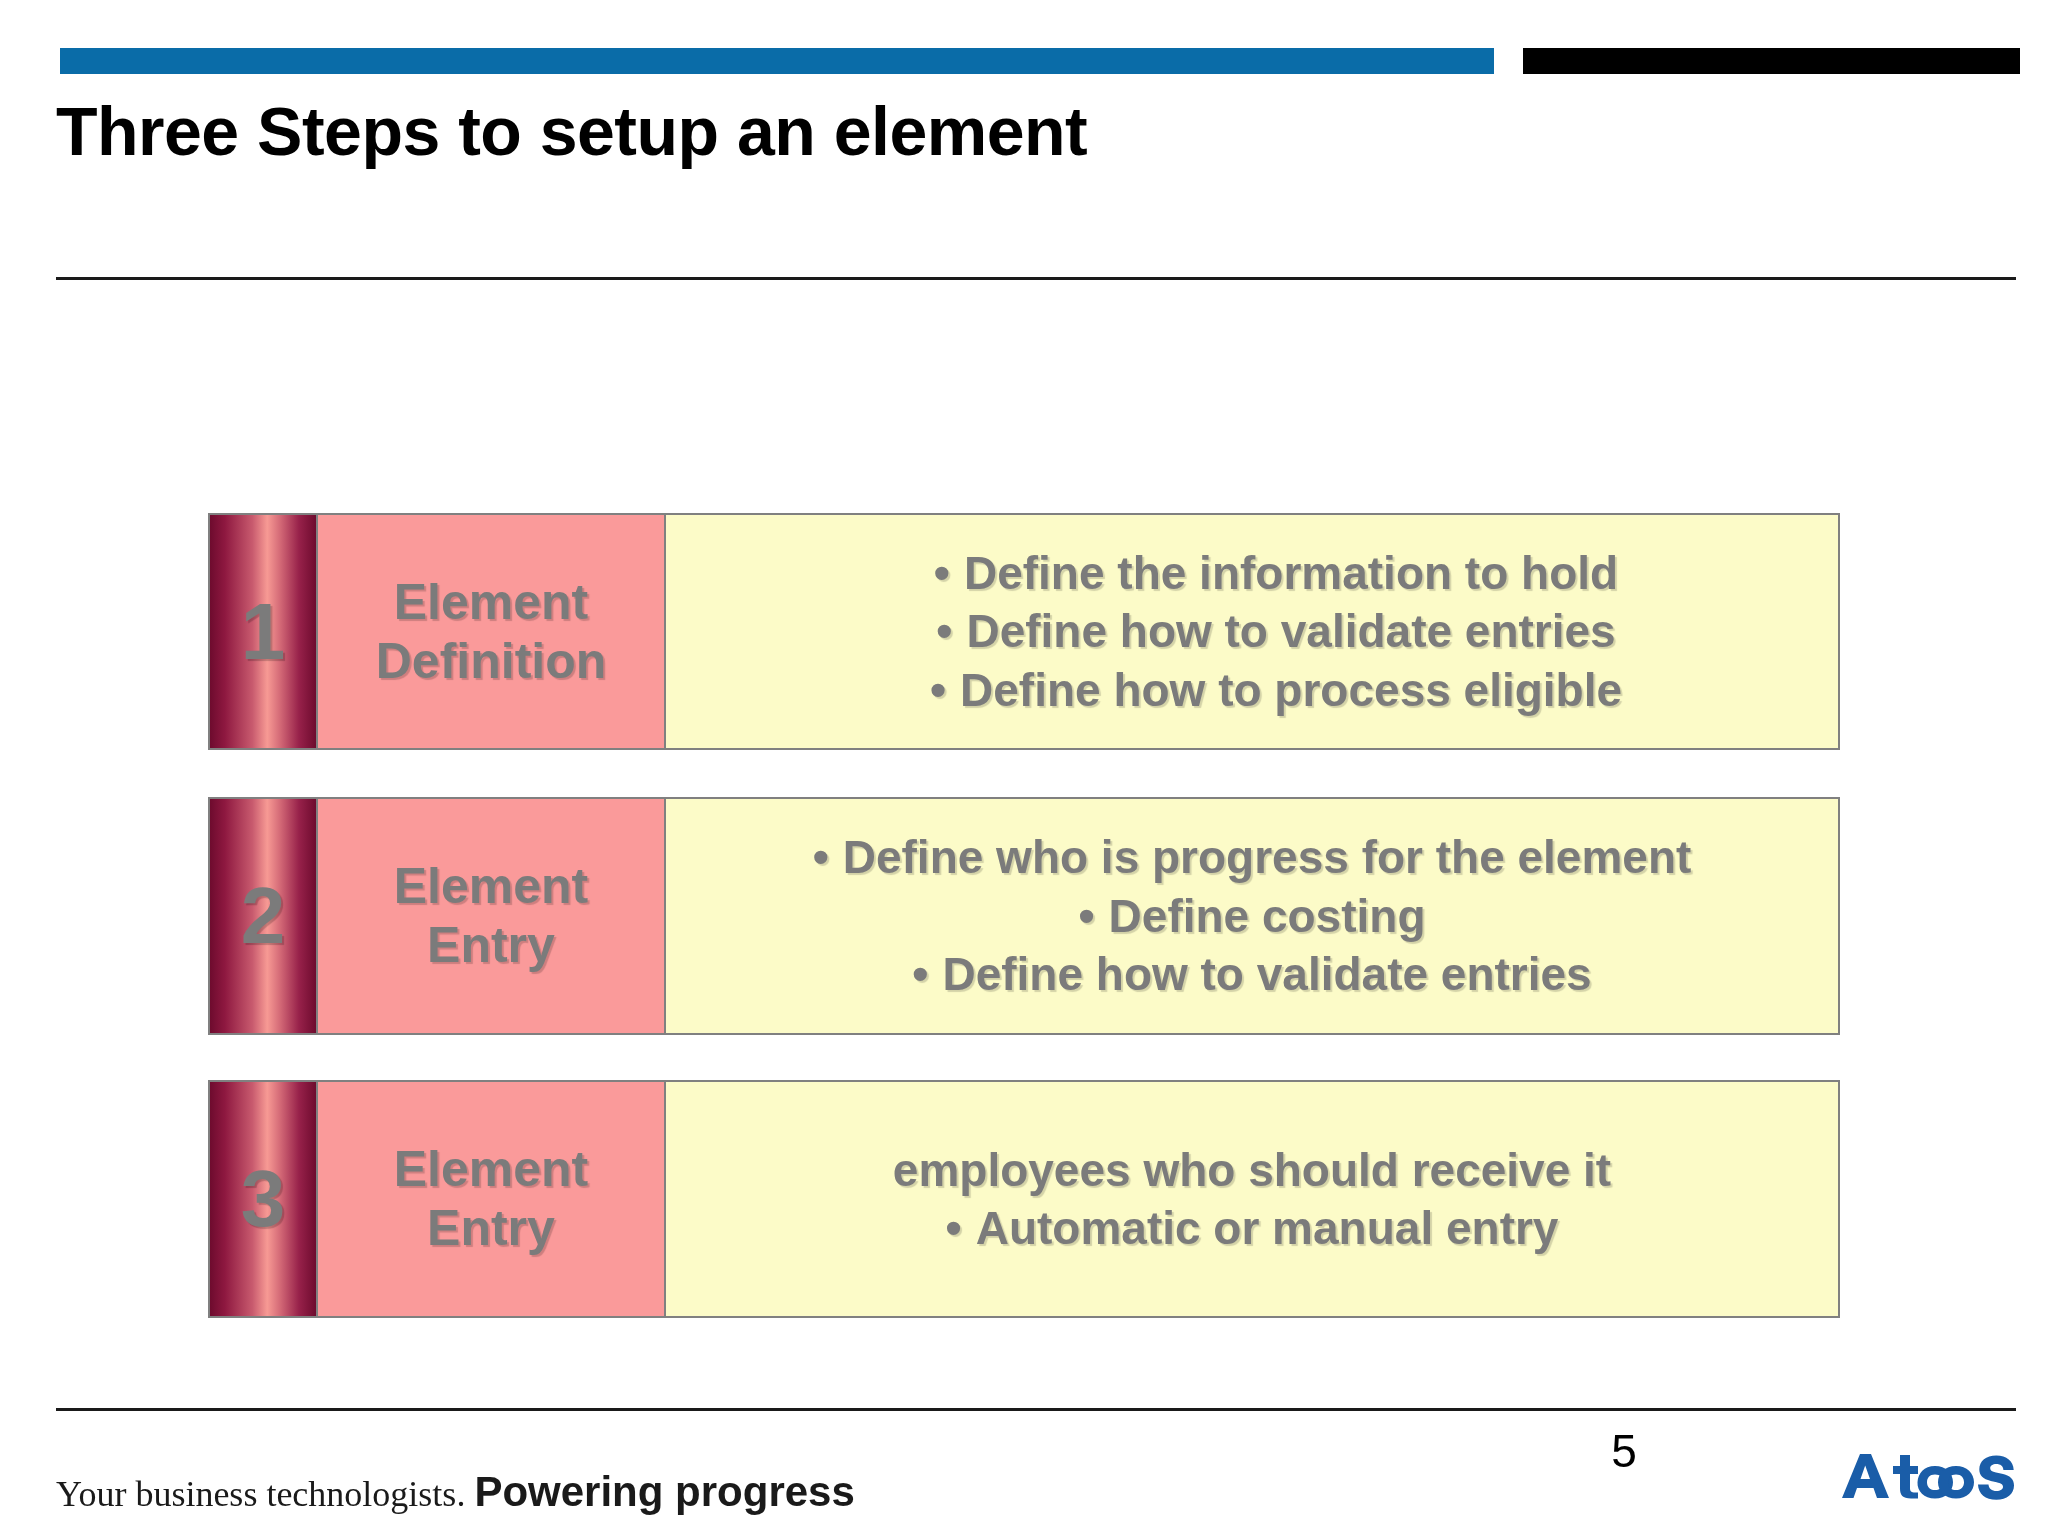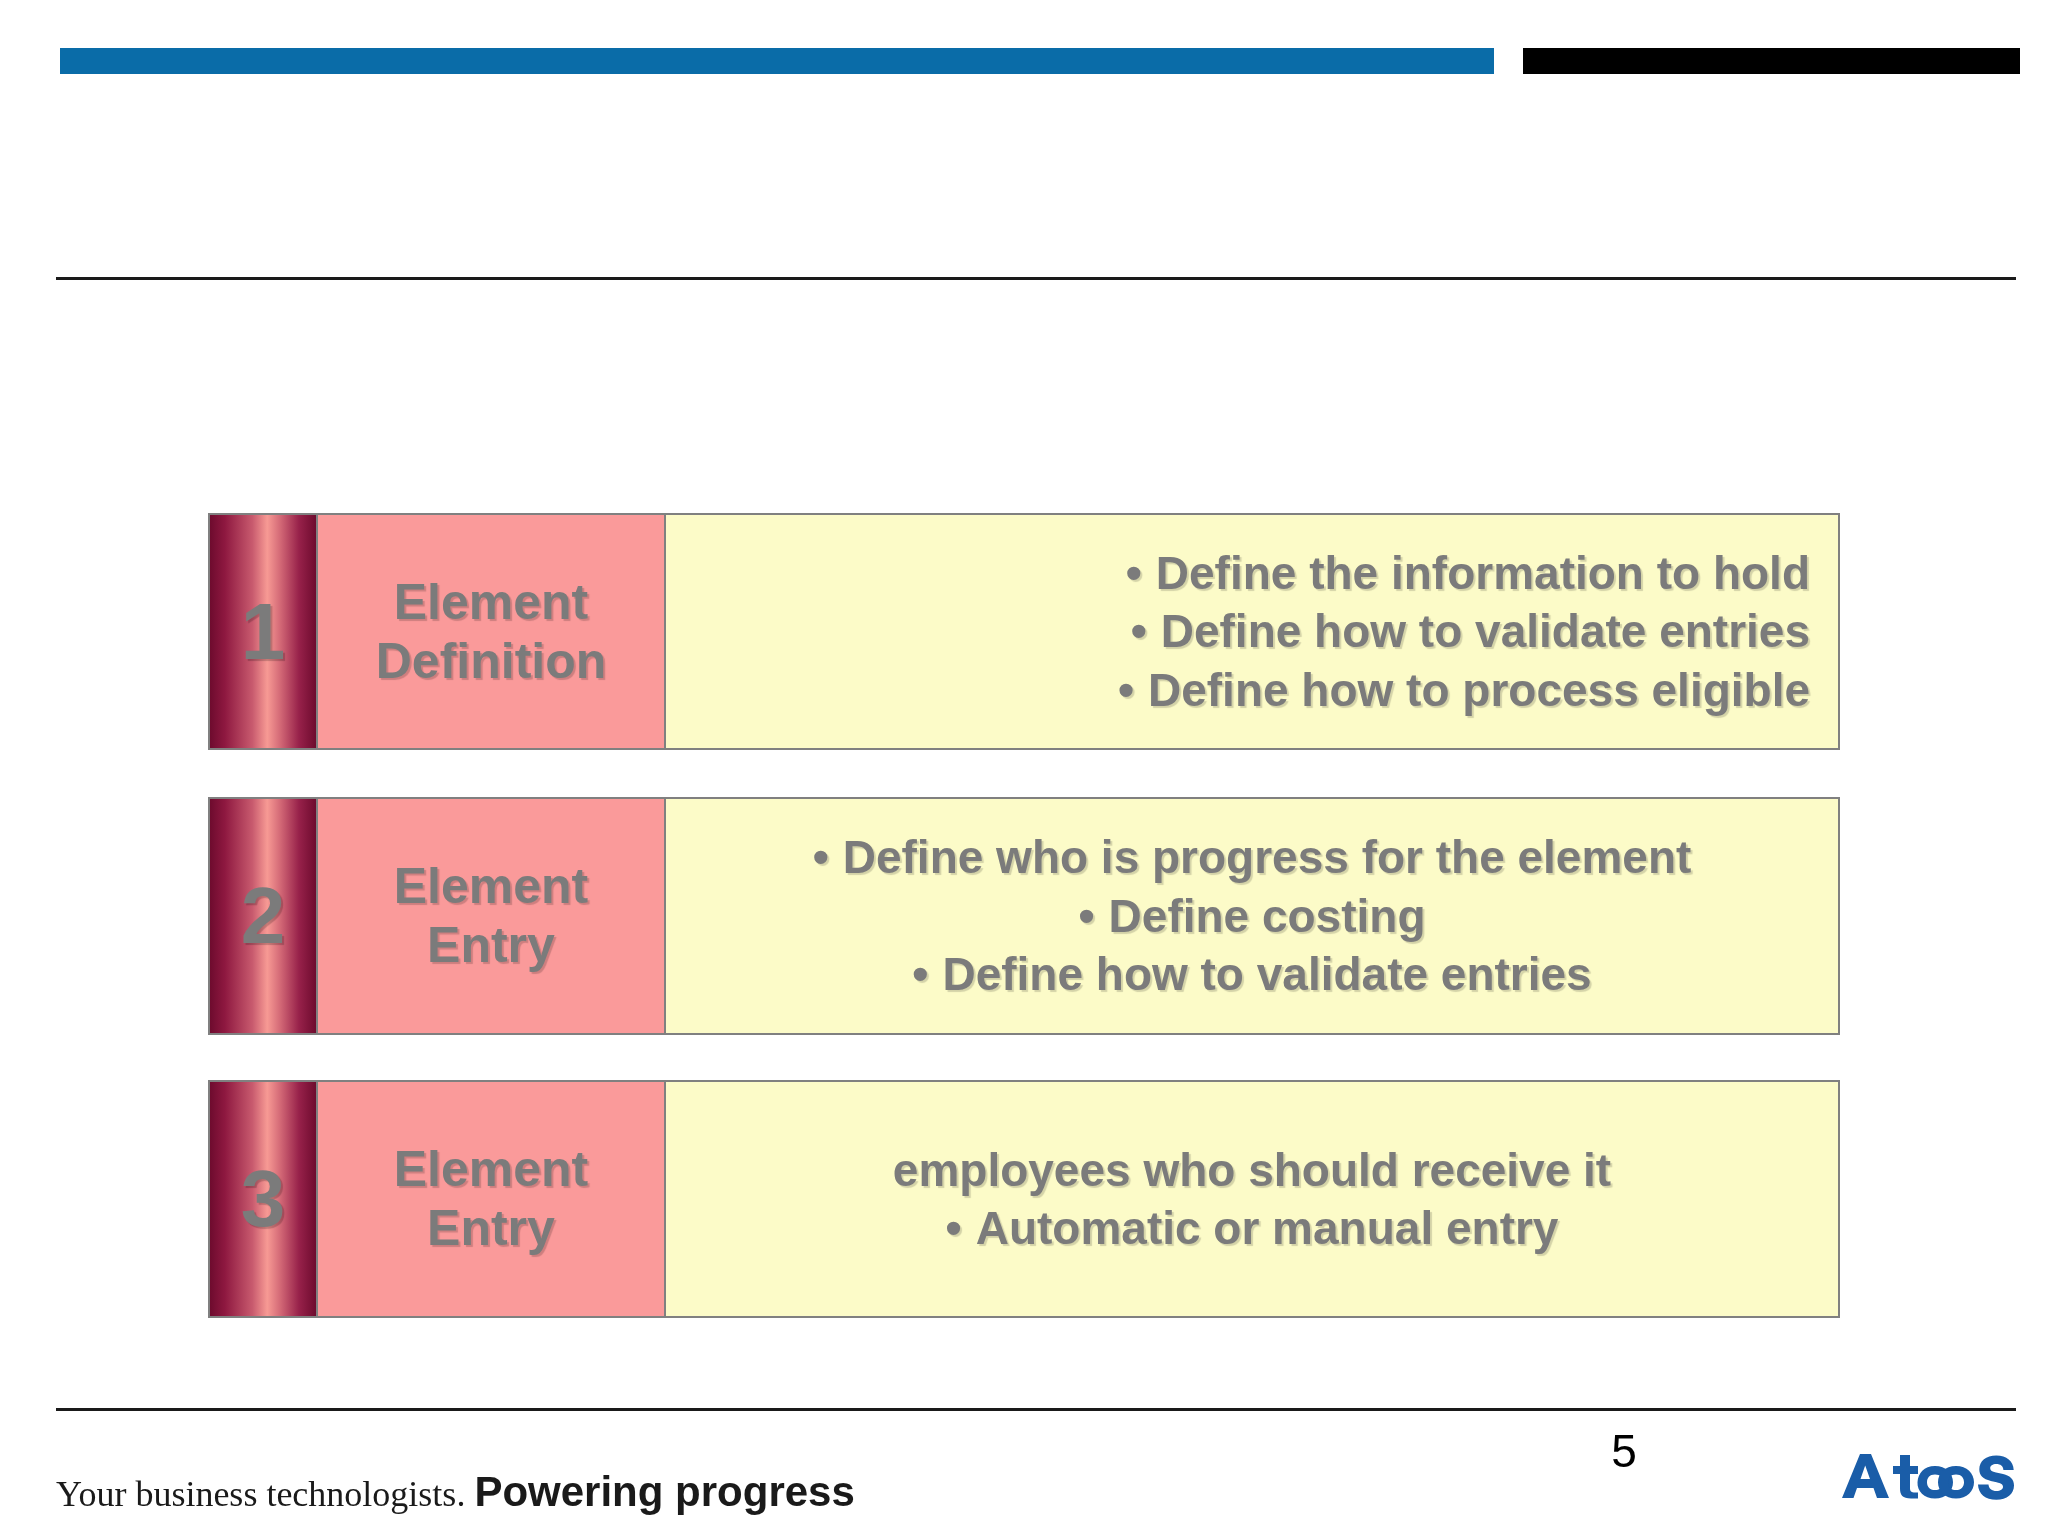--- a/index.html
+++ b/index.html
@@ -134,21 +134,21 @@
     font-weight: bold;
     color: #7B7B7B;
     line-height: 1.27;
     font-family: "Liberation Sans Narrow", "Liberation Sans", sans-serif;
     font-stretch: condensed;
     text-shadow: 2px 2px 1px rgba(0,0,0,0.16);
     white-space: nowrap;
   }
   .bullet-line.centered { text-align: center; }
   .bullet-line .dot { display: inline-block; padding-right: 14px; }
-  #step-1 .step-bullets-cell { align-items: flex-end; padding-left: 76px; }
+  #step-1 .step-bullets-cell { align-items: center; padding-left: 76px; }
   #step-2 .step-bullets-cell { align-items: stretch; }
   #step-3 .step-bullets-cell { align-items: stretch; }
 
   
   .rule-bottom {
     position: absolute;
     left: 56px;
     top: 1408px;
     width: 1960px;
     height: 0;
@@ -185,20 +185,21 @@
   }
 </style>
 </head>
 <body>
 
 <div id="slide">
 
   <div class="bar-blue"></div>
   <div class="bar-black"></div>
 
+  <div class="slide-title">Three Steps to setup an element</div>
 
   <div class="rule-top"></div>
 
   <div class="step-row" id="step-1">
     <div class="step-number-strip">
       <span class="step-number">1</span>
     </div>
     <div class="step-label-cell">
       <div class="step-label">
         <div>Element</div>

